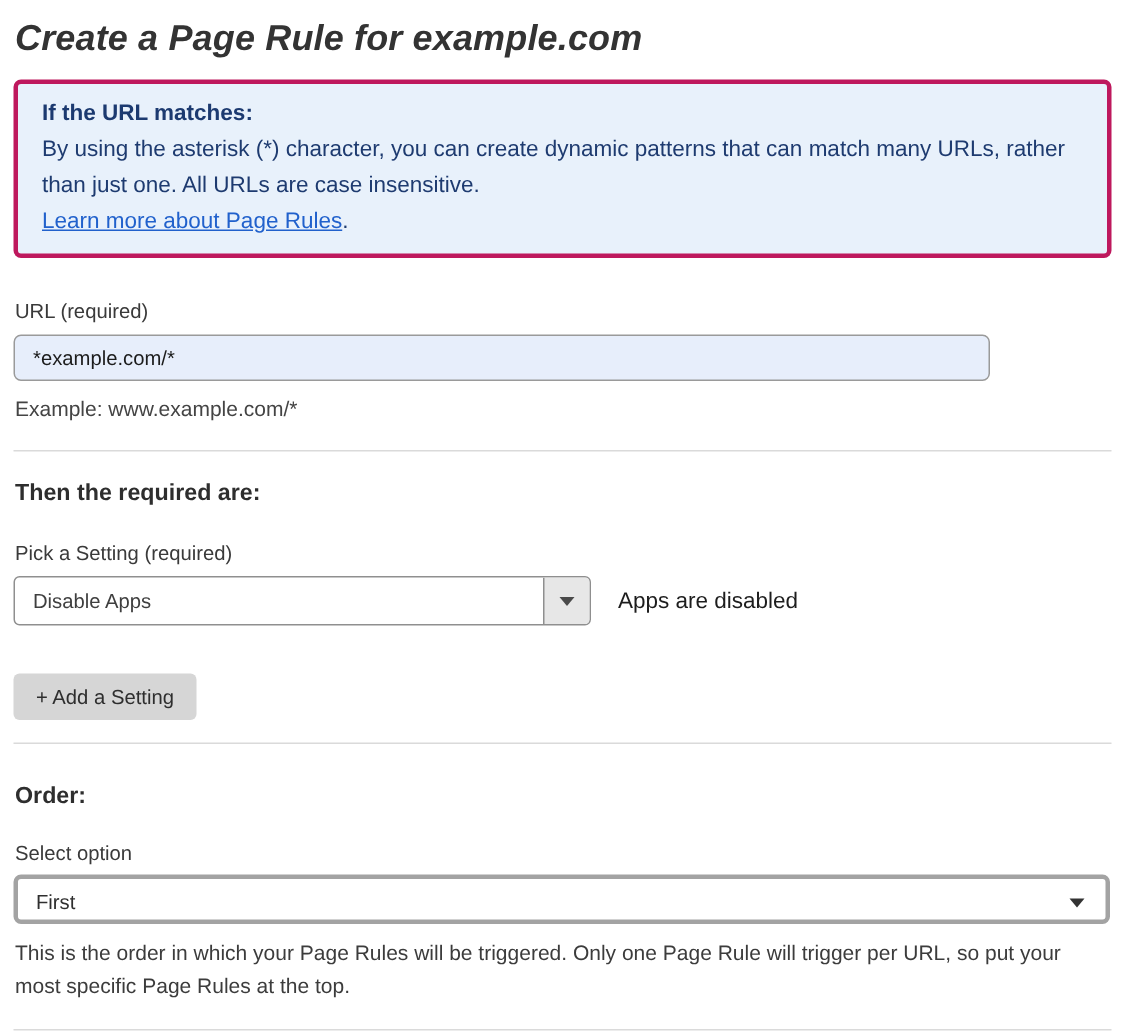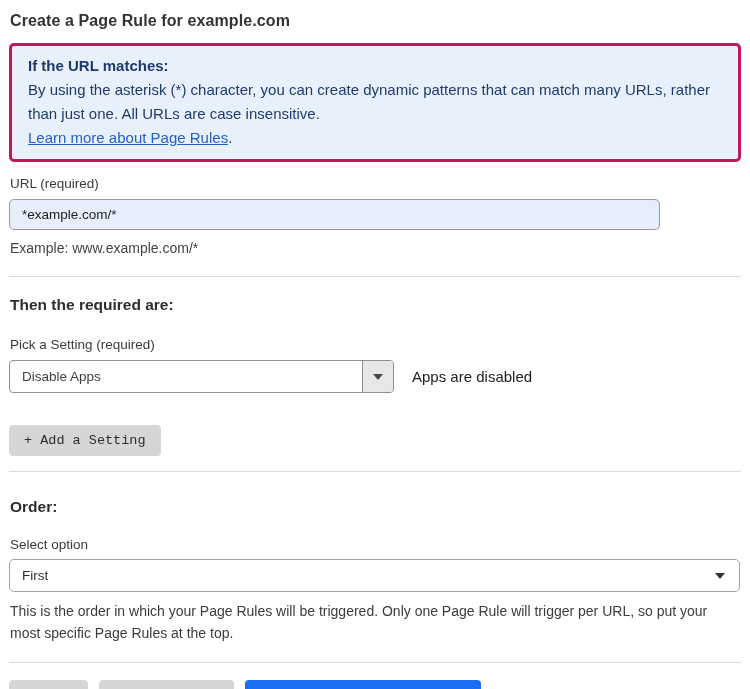--- a/index.html
+++ b/index.html
@@ -11,25 +11,26 @@
   }
   .container {
     width: 750px;
     height: 689px;
     padding: 12px 9px 12px 9px;
     background: #ffffff;
   }
 
   
   .page-title {
-    font-size: 16px;
+    font-size: 24px;
     font-weight: 700;
     color: #333333;
     margin: 0 0 13px 1px;
     letter-spacing: 0.1px;
+    font-style: italic;
   }
 
   
   .info-box {
     background: #e8f1fb;
     border: 3px solid #be185d;
     border-radius: 5px;
     padding: 8px 16px 9px 16px;
     color: #1e3b70;
     font-size: 15px;
@@ -44,21 +45,21 @@
     color: #2161cc;
     text-decoration: underline;
     cursor: pointer;
   }
   .info-link-suffix { color: #1e3b70; }
 
   
   .field-label {
     font-size: 13.5px;
     color: #3a3a3a;
-    margin-top: 14px;
+    margin-top: 28px;
     margin-left: 1px;
   }
   .helper-text {
     font-size: 14px;
     color: #444444;
     margin-top: 8px;
     margin-left: 1px;
     line-height: 21px;
   }
 
@@ -141,21 +142,21 @@
     color: #1d1d1d;
     margin-left: 18px;
   }
 
   
   .btn {
     display: inline-block;
     border: none;
     border-radius: 4px;
     font-size: 13.5px;
-    font-family: Liberation Mono, monospace;
+    font-family: Liberation Sans, sans-serif;
     cursor: pointer;
     padding: 8px 15px;
   }
   .btn-gray {
     background: #d6d6d6;
     color: #2e2e2e;
   }
   .btn-blue {
     background: #1a6ef2;
     color: #ffffff;
@@ -163,21 +164,21 @@
   }
   .add-setting-btn { margin-top: 32px; }
   .order-divider { margin-top: 15px; }
 
   
   .order-select {
     position: relative;
     width: 731px;
     height: 33px;
     margin-top: 7px;
-    border: 1px solid #a3a3a3;
+    border: 3px solid #a3a3a3;
     border-radius: 5px;
     background: #ffffff;
     cursor: pointer;
   }
   .order-select .select-value {
     font-size: 13.5px;
     color: #2f2f2f;
     line-height: 31px;
     padding: 0 12px;
   }

